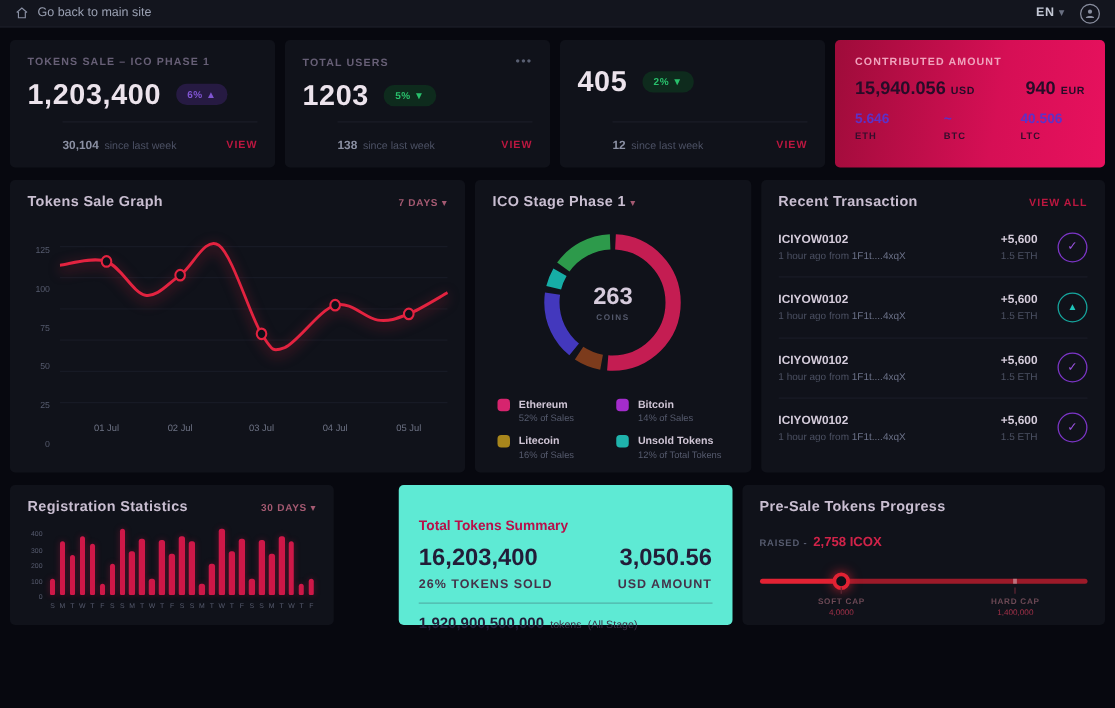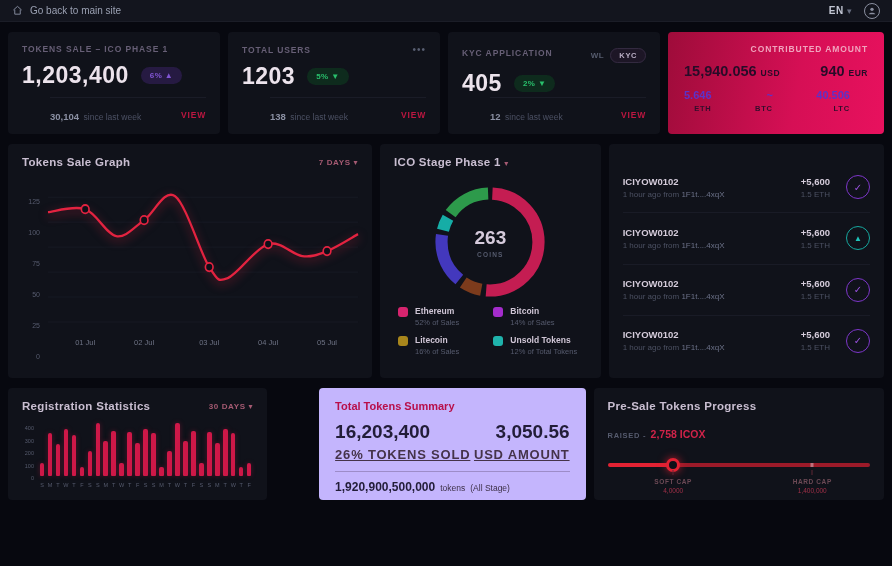--- a/index.html
+++ b/index.html
@@ -17,21 +17,21 @@
   .lang .caret { color:#6a7082; font-size:9px; }
   .avatar { width:16px; height:16px; border-radius:50%; border:1px solid #8a8fa0;
             display:flex; align-items:center; justify-content:center; }
 
   .main { padding:10px 8px 0; }
   .row { display:flex; gap:8px; }
   .row + .row { margin-top:10px; }
 
   
   .card { background:#10121a; border-radius:4px; padding:12px 14px 0; flex:1;
-          height:102px; display:flex; flex-direction:column;text-align:right; }
+          height:102px; display:flex; flex-direction:column; }
   .stat-top { display:flex; justify-content:space-between; align-items:center; }
   .stat-label { font-size:8.5px; font-weight:bold; letter-spacing:.9px; color:#675f76; }
   .dots { color:#595f72; font-size:10px; letter-spacing:1px; cursor:pointer; }
   .wl { font-size:8px; font-weight:bold; color:#565c6e; letter-spacing:.6px; margin-right:6px; }
   .kyc-pill { font-size:7.5px; font-weight:bold; color:#b9aec4; letter-spacing:.6px;
               background:#1d1626; border:1px solid #332a40; border-radius:8px; padding:2px 8px; cursor:pointer; }
   .stat-mid { display:flex; align-items:center; gap:12px; margin-top:8px; }
   .stat-value { font-size:23px; font-weight:bold; color:#ece3ec; letter-spacing:.5px; }
   .badge { font-size:8px; font-weight:bold; padding:4px 9px; border-radius:10px; letter-spacing:.4px; }
   .badge.purple { background:#261a42; color:#8055d2; }
@@ -75,21 +75,21 @@
   .line-x { position:relative; height:14px; margin-top:6px; font-size:7.5px; color:#6d7284; }
   .line-x span { position:absolute; transform:translateX(-50%); top:2px; }
 
   
   .donut-wrap { position:relative; width:128px; height:128px; margin:10px auto 0; }
   .donut-wrap svg { width:128px; height:128px; transform:rotate(-90deg); }
   .donut-center { position:absolute; inset:0; display:flex; flex-direction:column;
                   align-items:center; justify-content:center; }
   .donut-num { font-size:19px; font-weight:bold; color:#d6cbdc; }
   .donut-sub { font-size:6.5px; font-weight:bold; letter-spacing:1.2px; color:#565b6e; margin-top:2px; }
-  .legend { display:grid; grid-template-columns:1fr 1fr; gap:8px 6px; padding:0 4px; }
+  .legend { display:grid; grid-template-columns:1fr 1fr; gap:8px 6px; margin-top:12px; padding:0 4px; }
   .li { display:flex; gap:7px; }
   .sw { width:10px; height:10px; border-radius:3px; flex:none; margin-top:1px; }
   .li-name { font-size:8.5px; font-weight:bold; color:#cfc5d5; }
   .li-sub { font-size:7.5px; color:#565b6e; margin-top:2px; }
 
   
   .tx-rows { display:flex; flex-direction:column; flex:1; margin-top:2px; }
   .tx-row { flex:1; display:flex; align-items:center; border-top:1px solid #191b26; cursor:pointer; }
   .tx-row:first-child { border-top:none; margin-top:4px; }
   .tx-info { flex:1; }
@@ -100,37 +100,37 @@
   .tx-val { font-size:9.5px; font-weight:bold; color:#d5ccdb; }
   .tx-eth { font-size:8px; color:#4c5163; margin-top:3px; }
   .tx-ic { width:24px; height:24px; border-radius:50%; display:flex; align-items:center;
            justify-content:center; font-size:10px; }
   .tx-ic.purple { border:1.5px solid #7d36c9; color:#9a53e0; }
   .tx-ic.teal   { border:1.5px solid #16a89f; color:#1fc4ba; font-size:8px; }
 
   
   .bot-row { height:112px; }
   .p-reg { flex:273; display:flex; flex-direction:column; }
-  .p-sum { flex:277; background:#c4b5fd; border-radius:4px; padding:12px 16px;margin-left:44px; }
+  .p-sum { flex:277; background:#5eead4; border-radius:4px; padding:27px 16px;margin-left:44px; }
   .p-pre { flex:310; display:flex; flex-direction:column; }
 
   .bars-wrap { display:flex; flex:1; margin-top:8px; }
   .bar-y { width:16px; position:relative; font-size:5.5px; color:#565b6e; }
   .bar-y span { position:absolute; right:4px; transform:translateY(-50%); }
   .bar-cols { flex:1; display:flex; align-items:flex-end; gap:0; height:56px; }
   .bar-col { flex:1; display:flex; justify-content:center; align-items:flex-end; height:100%; }
   .bar { width:4.5px; border-radius:2px 2px 1px 1px; background:#ce1848;
          box-shadow:0 0 5px rgba(206,24,72,.35); }
   .bar-x { display:flex; margin-left:16px; margin-top:3px; }
   .bar-x span { flex:1; text-align:center; font-size:5.5px; color:#565b6e; }
 
   .sum-title { font-size:11px; font-weight:bold; color:#b80f4a; }
   .sum-main { display:flex; justify-content:space-between; margin-top:9px; }
   .sum-num { font-size:19px; font-weight:bold; color:#221d38; }
-  .sum-sub { font-size:13px; font-weight:bold; letter-spacing:.8px; color:#45334a; margin-top:4px;text-decoration:underline; }
+  .sum-sub { font-size:10px; font-weight:bold; letter-spacing:.8px; color:#45334a; margin-top:4px; }
   .sum-right { text-align:right; }
   .sum-bottom { border-top:1px solid rgba(40,20,45,.25); margin-top:9px; padding-top:8px;
                 display:flex; align-items:baseline; gap:5px; }
   .sum-total { font-size:12px; font-weight:bold; color:#221d38; }
   .sum-tk { font-size:8.5px; color:#3c2f46; }
 
   .pre-labels { display:flex; justify-content:space-between; margin-top:12px; align-items:baseline; }
   .pre-lab { font-size:7.5px; font-weight:bold; letter-spacing:.7px; color:#565b6e; }
   .pre-raised { font-size:10.5px; font-weight:bold; color:#d02349; }
   .pre-total { font-size:10.5px; font-weight:bold; color:#bd687b; }
@@ -195,24 +195,20 @@
         <span class="stat-value">1203</span>
         <span class="badge green"><span>5%</span> <span>▼</span></span>
       </div>
       <div class="stat-footer">
         <span><span class="delta">138</span> <span class="delta-suffix">since last week</span></span>
         <span class="view">VIEW</span>
       </div>
     </div>
 
     <div class="card">
-      <div class="stat-top">
-        <span class="stat-label">KYC APPLICATION</span>
-        <span><span class="wl">WL</span><span class="kyc-pill">KYC</span></span>
-      </div>
       <div class="stat-mid">
         <span class="stat-value">405</span>
         <span class="badge green"><span>2%</span> <span>▼</span></span>
       </div>
       <div class="stat-footer">
         <span><span class="delta">12</span> <span class="delta-suffix">since last week</span></span>
         <span class="view">VIEW</span>
       </div>
     </div>
 
@@ -323,20 +319,24 @@
             <span class="sw" style="background: rgb(31, 179, 172);"></span>
             <div>
               <div class="li-name">Unsold Tokens</div>
               <div class="li-sub">12% of Total Tokens</div>
             </div>
           </div>
         </div>
     </div>
 
     <div class="panel p-tx">
+      <div class="panel-head">
+        <span class="panel-title">Recent Transaction</span>
+        <span class="view">VIEW ALL</span>
+      </div>
       <div class="tx-rows" id="tx-rows">
           <div class="tx-row">
             <div class="tx-info">
          <div class="tx-id">ICIYOW0102</div>
          <div class="tx-sub"><span class="t">1 hour ago from</span> <span class="addr">1F1t....4xqX</span></div>
        </div>
        <div class="tx-amt">
          <div class="tx-val">+5,600</div>
          <div class="tx-eth">1.5 ETH</div>
        </div>

